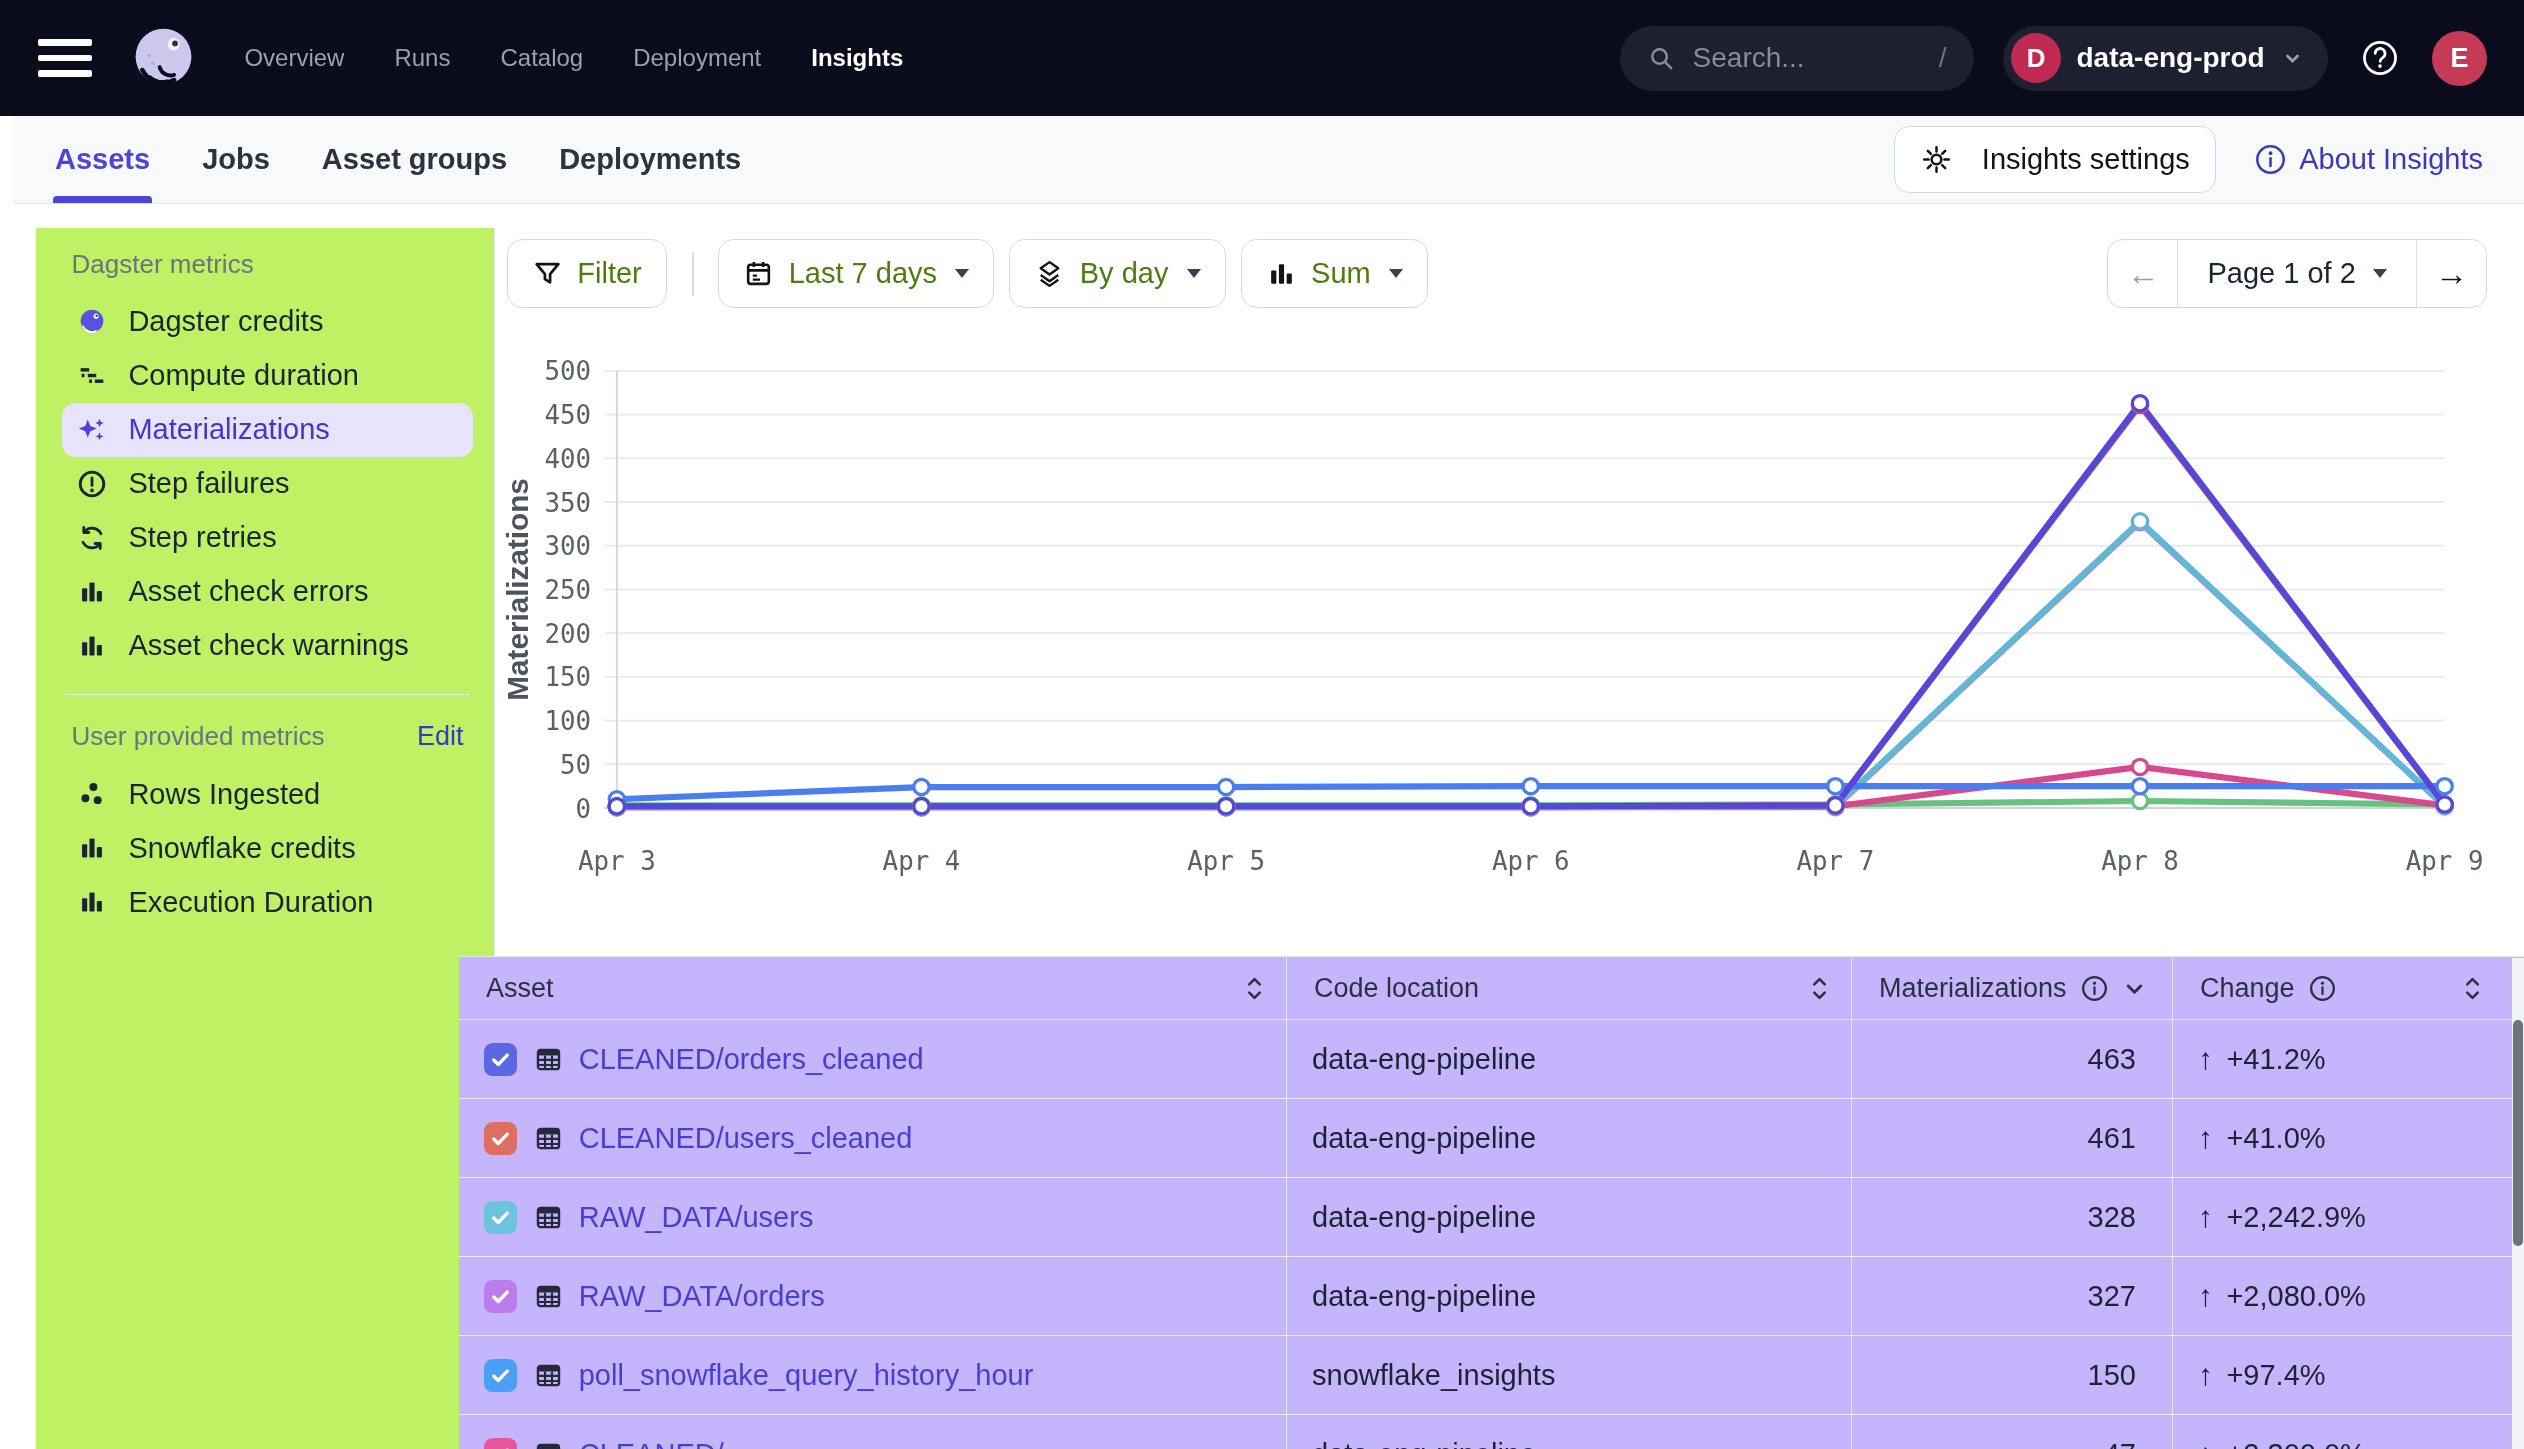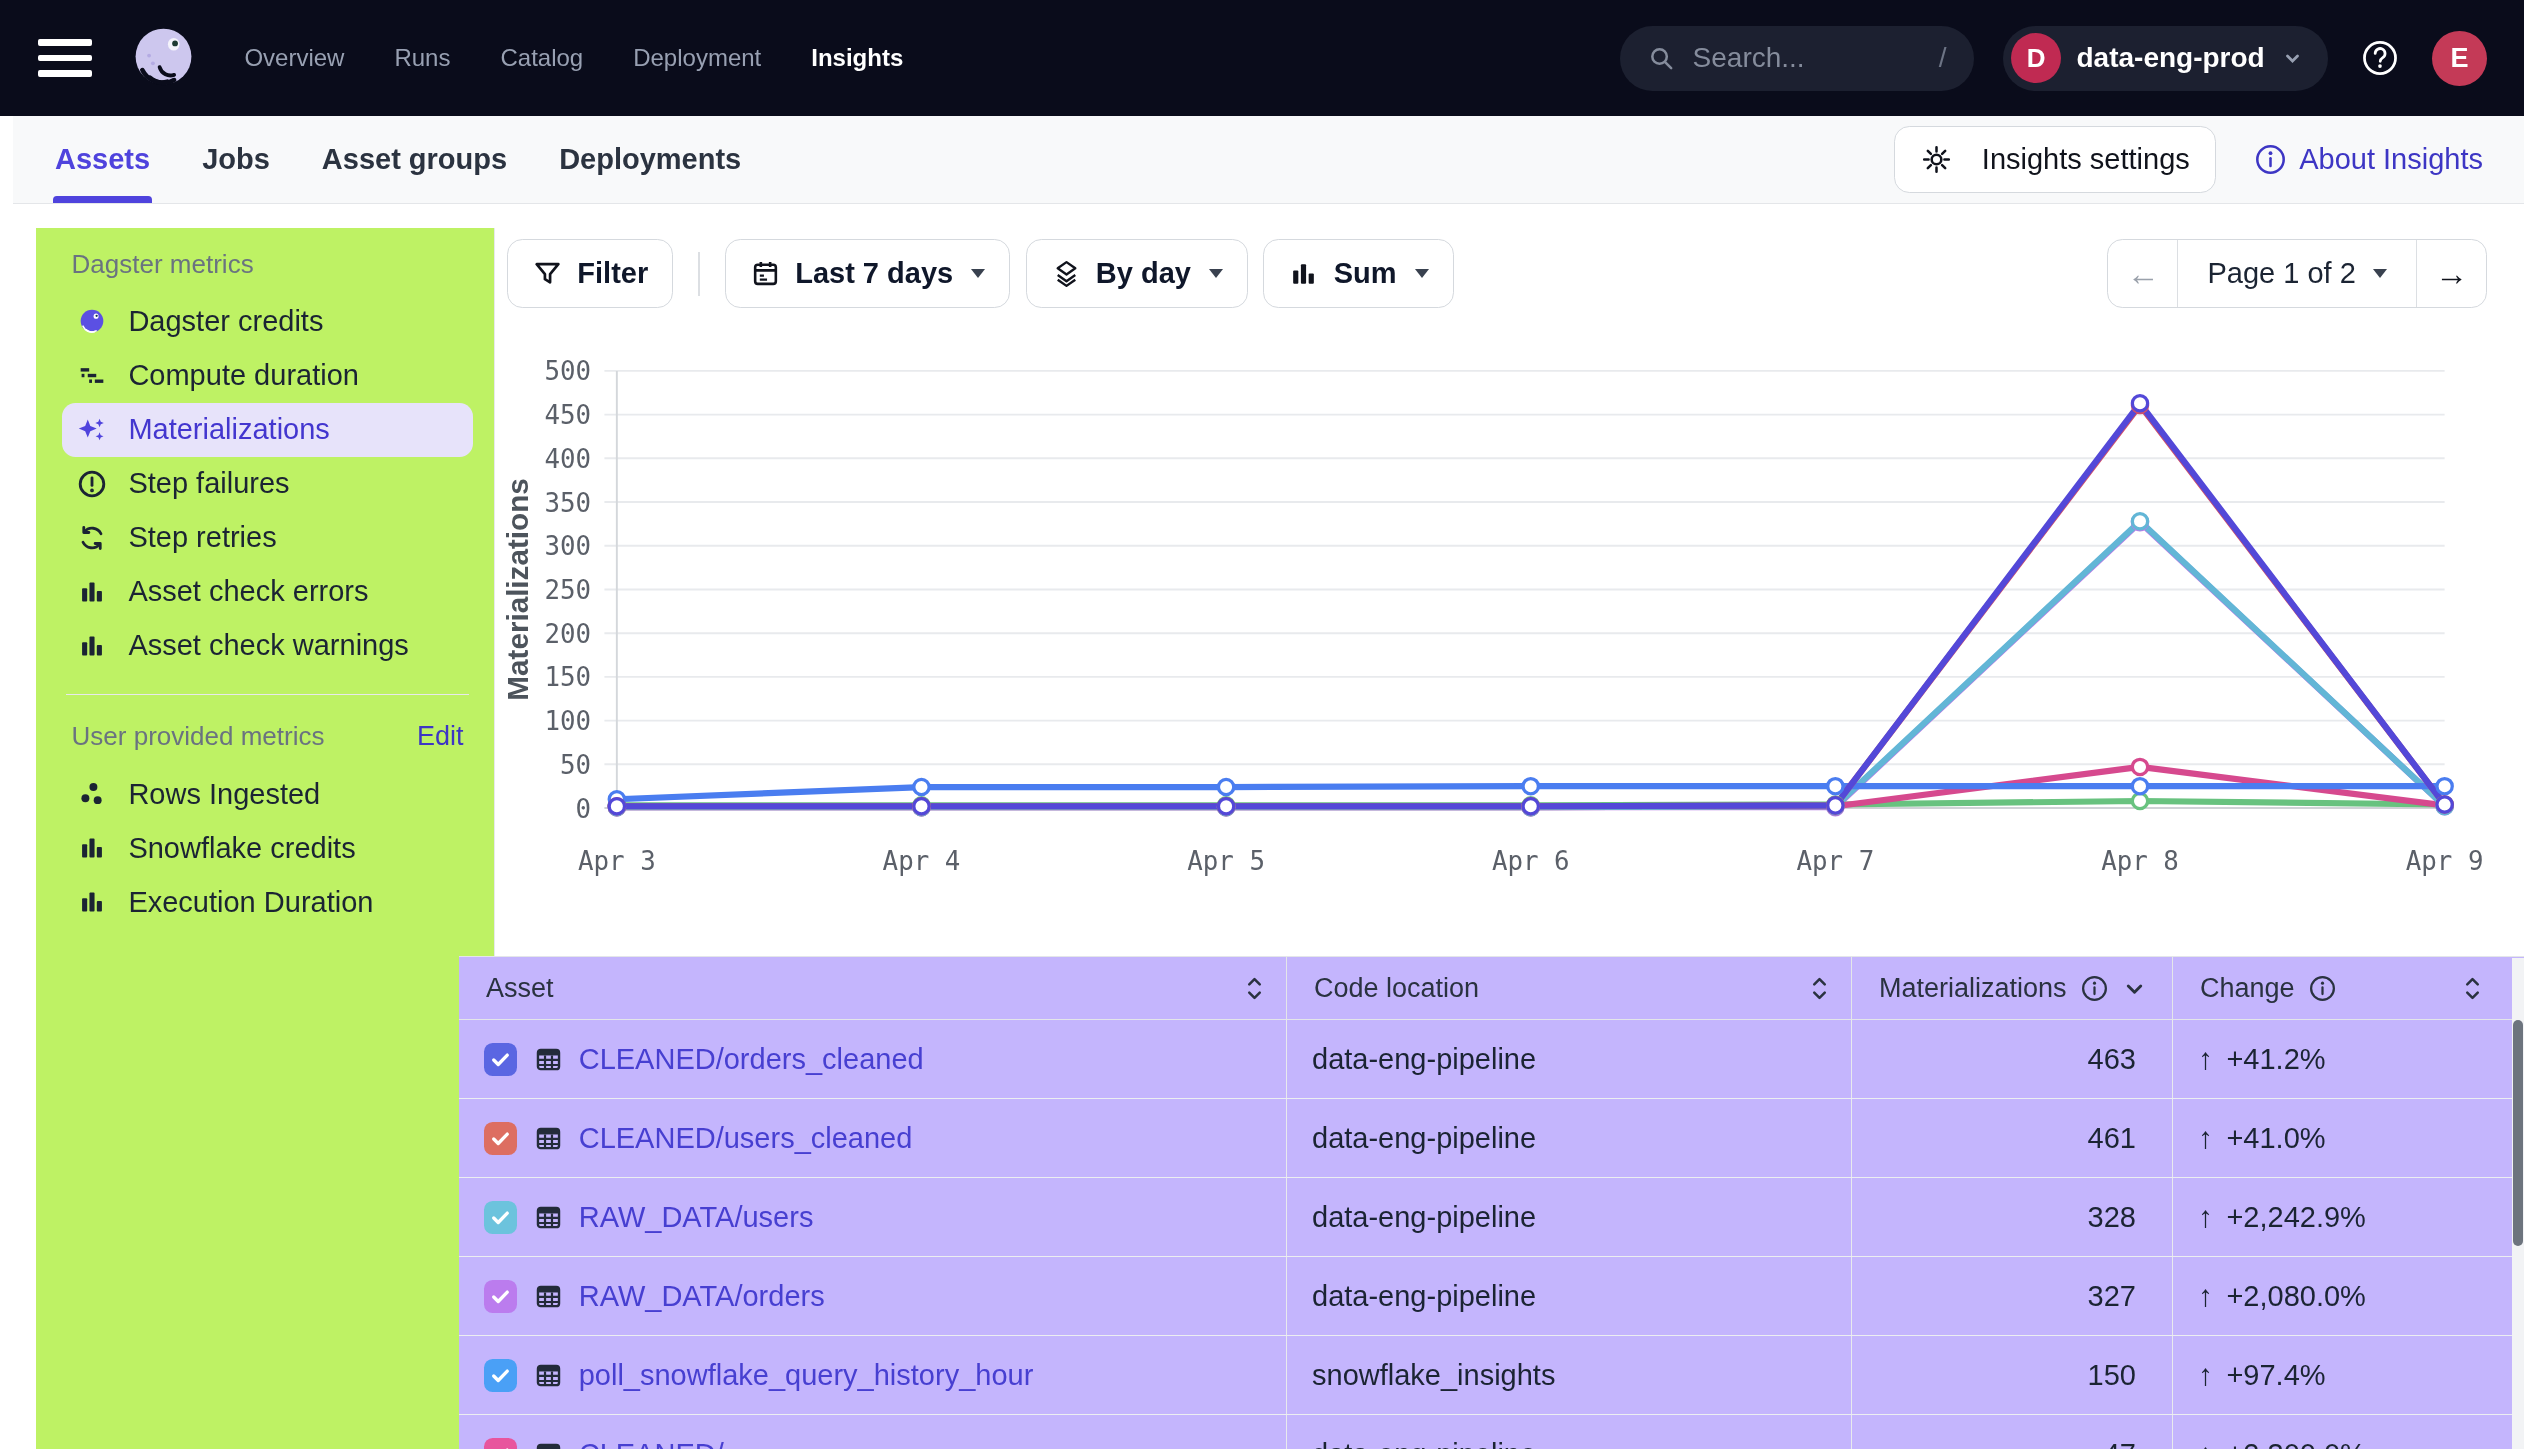--- a/index.html
+++ b/index.html
@@ -81,21 +81,21 @@
   .side-ic { width:34px; height:34px; flex:none; display:flex; }
   .side-divider { border-top:1.9px solid #e7e9ec; margin:21px 3.8px 23px; }
 
   
   .controls { position:absolute; top:239px; left:459px; right:0; height:69px; }
   .controls-left { position:absolute; left:48px; top:0; height:69px; display:flex; align-items:center; gap:15.3px; }
   .controls-right { position:absolute; right:38px; top:0; height:69px; display:flex; align-items:center; gap:21px; }
   .pill {
     height:69px; border:1.9px solid #d5d9de; border-radius:15.3px; background:#fff;
     display:flex; align-items:center; gap:14.3px; padding:0 24px;
-    font-size:29px; font-weight:700; color:#0f172a; cursor:pointer;
+    font-size:29px; font-weight:400; color:#4d7c0f; cursor:pointer;
   }
   .pill .ic { width:31px; height:31px; display:flex; }
   .caret { width:0; height:0; border-left:7.7px solid transparent; border-right:7.7px solid transparent; border-top:9.6px solid #39414f; margin-left:3.8px; }
   .vdiv { width:1.9px; height:44px; background:#dcdfe3; margin:0 9.6px; }
   .pager { height:69px; border:1.9px solid #d5d9de; border-radius:15.3px; background:#fff; display:flex; align-items:stretch; overflow:hidden; }
   .pager-btn { width:69px; display:flex; align-items:center; justify-content:center; font-size:33px; color:#10131c; cursor:pointer; }
   .pager-btn.disabled { color:#9aa1ab; cursor:default; }
   .pager-mid {
     border-left:1.9px solid #dcdfe3; border-right:1.9px solid #dcdfe3;
     display:flex; align-items:center; gap:13.4px; padding:0 29px;

